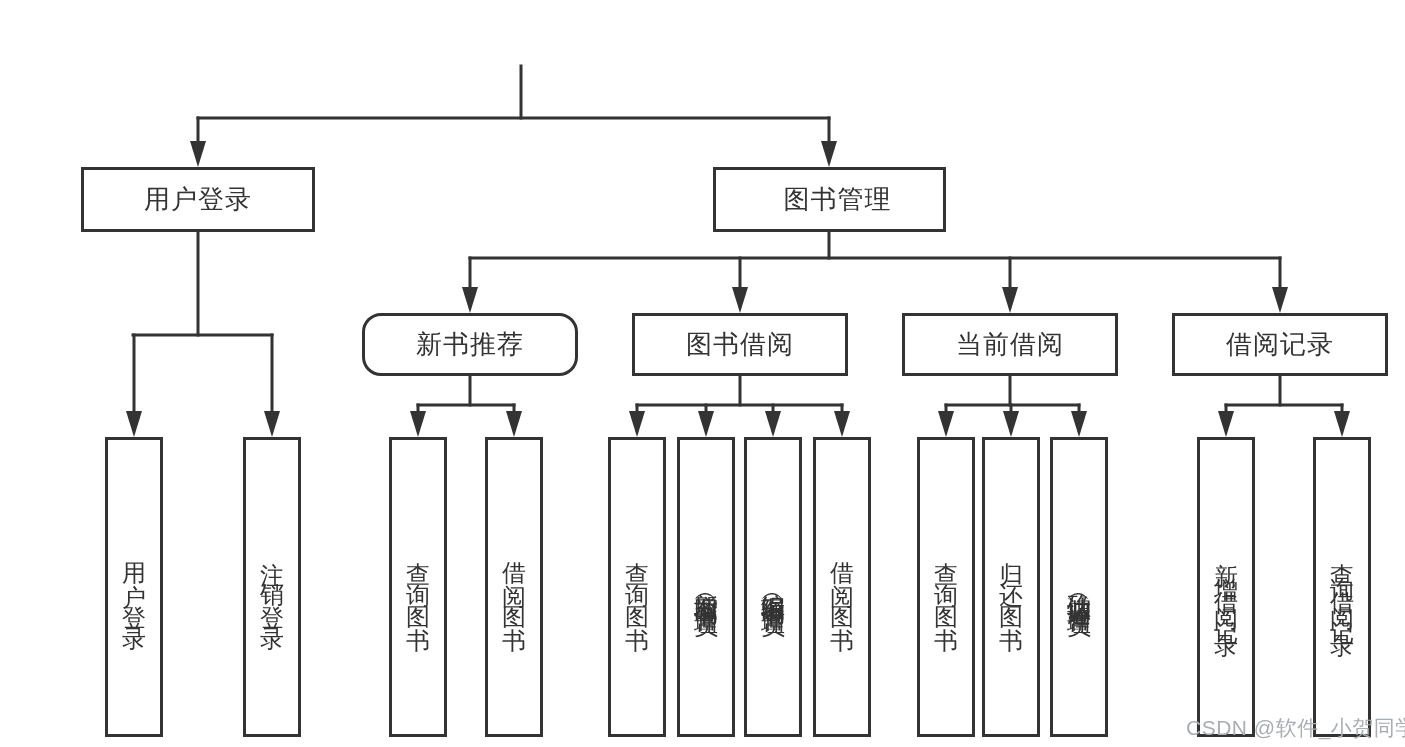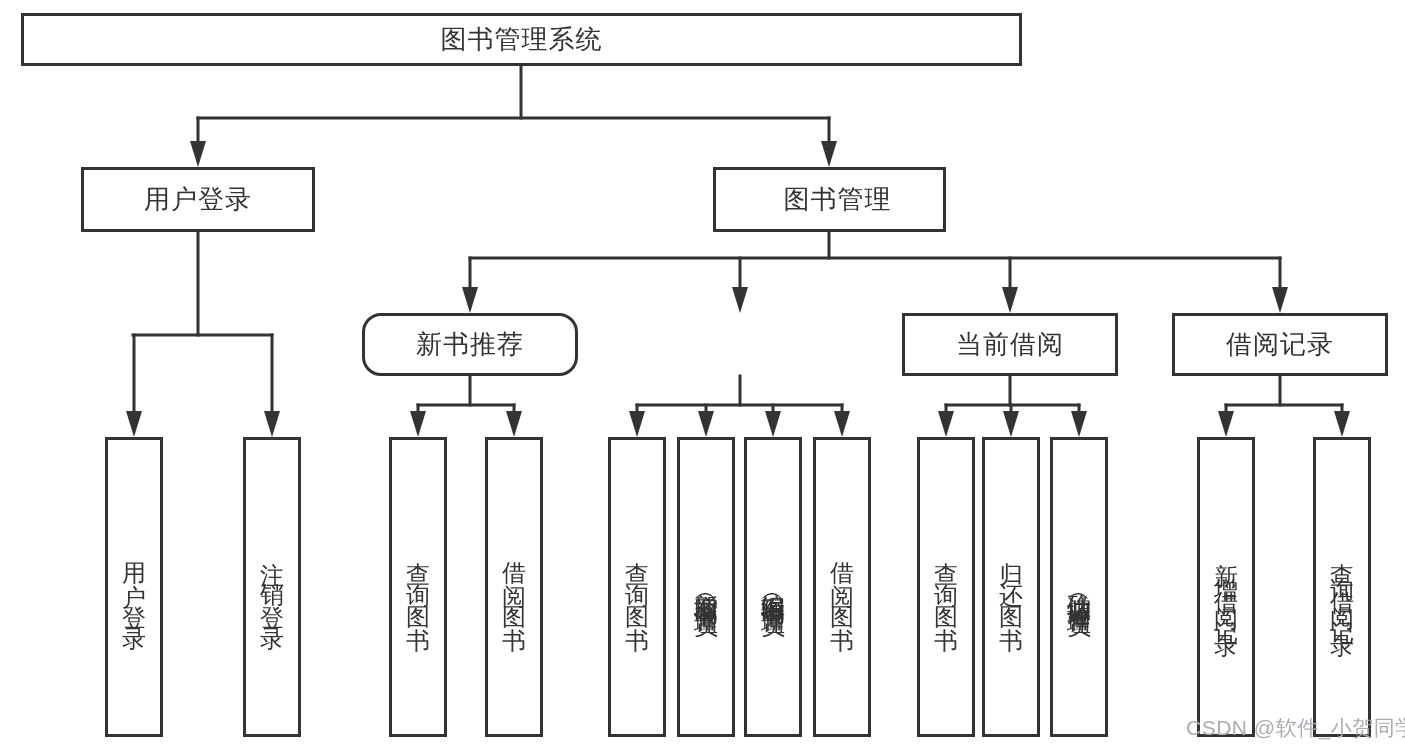--- a/index.html
+++ b/index.html
@@ -114,33 +114,33 @@
       <polygon points="765,411 781,411 773,437"></polygon>
       <polygon points="834,411 850,411 842,437"></polygon>
       <polygon points="938,411 954,411 946,437"></polygon>
       <polygon points="1003,411 1019,411 1011,437"></polygon>
       <polygon points="1071,411 1087,411 1079,437"></polygon>
       <polygon points="1218,411 1234,411 1226,437"></polygon>
       <polygon points="1334,411 1350,411 1342,437"></polygon>
     </g>
   </svg>
 
-  <div class="box root">
-    <span class="hlabel">图书管理系统</span>
-  </div>
 
   <div class="box lvl2" style="left:81px; width:234px;">
     <span class="hlabel">用户登录</span>
   </div>
   <div class="box lvl2" style="left:713px; width:233px;padding-left:16px;">
     <span class="hlabel">图书管理</span>
   </div>
 
   <div class="box lvl3" style="left:362px;border-radius:19px;">
     <span class="hlabel">新书推荐</span>
+  </div>
+  <div class="box lvl3" style="left:632px;">
+    <span class="hlabel">图书借阅</span>
   </div>
   <div class="box lvl3" style="left:902px;">
     <span class="hlabel">当前借阅</span>
   </div>
   <div class="box lvl3" style="left:1172px;">
     <span class="hlabel">借阅记录</span>
   </div>
 
   <div class="box vbox" style="left:105px;">
     <span class="vtext" style="letter-spacing: 22px;">用户登录</span>

